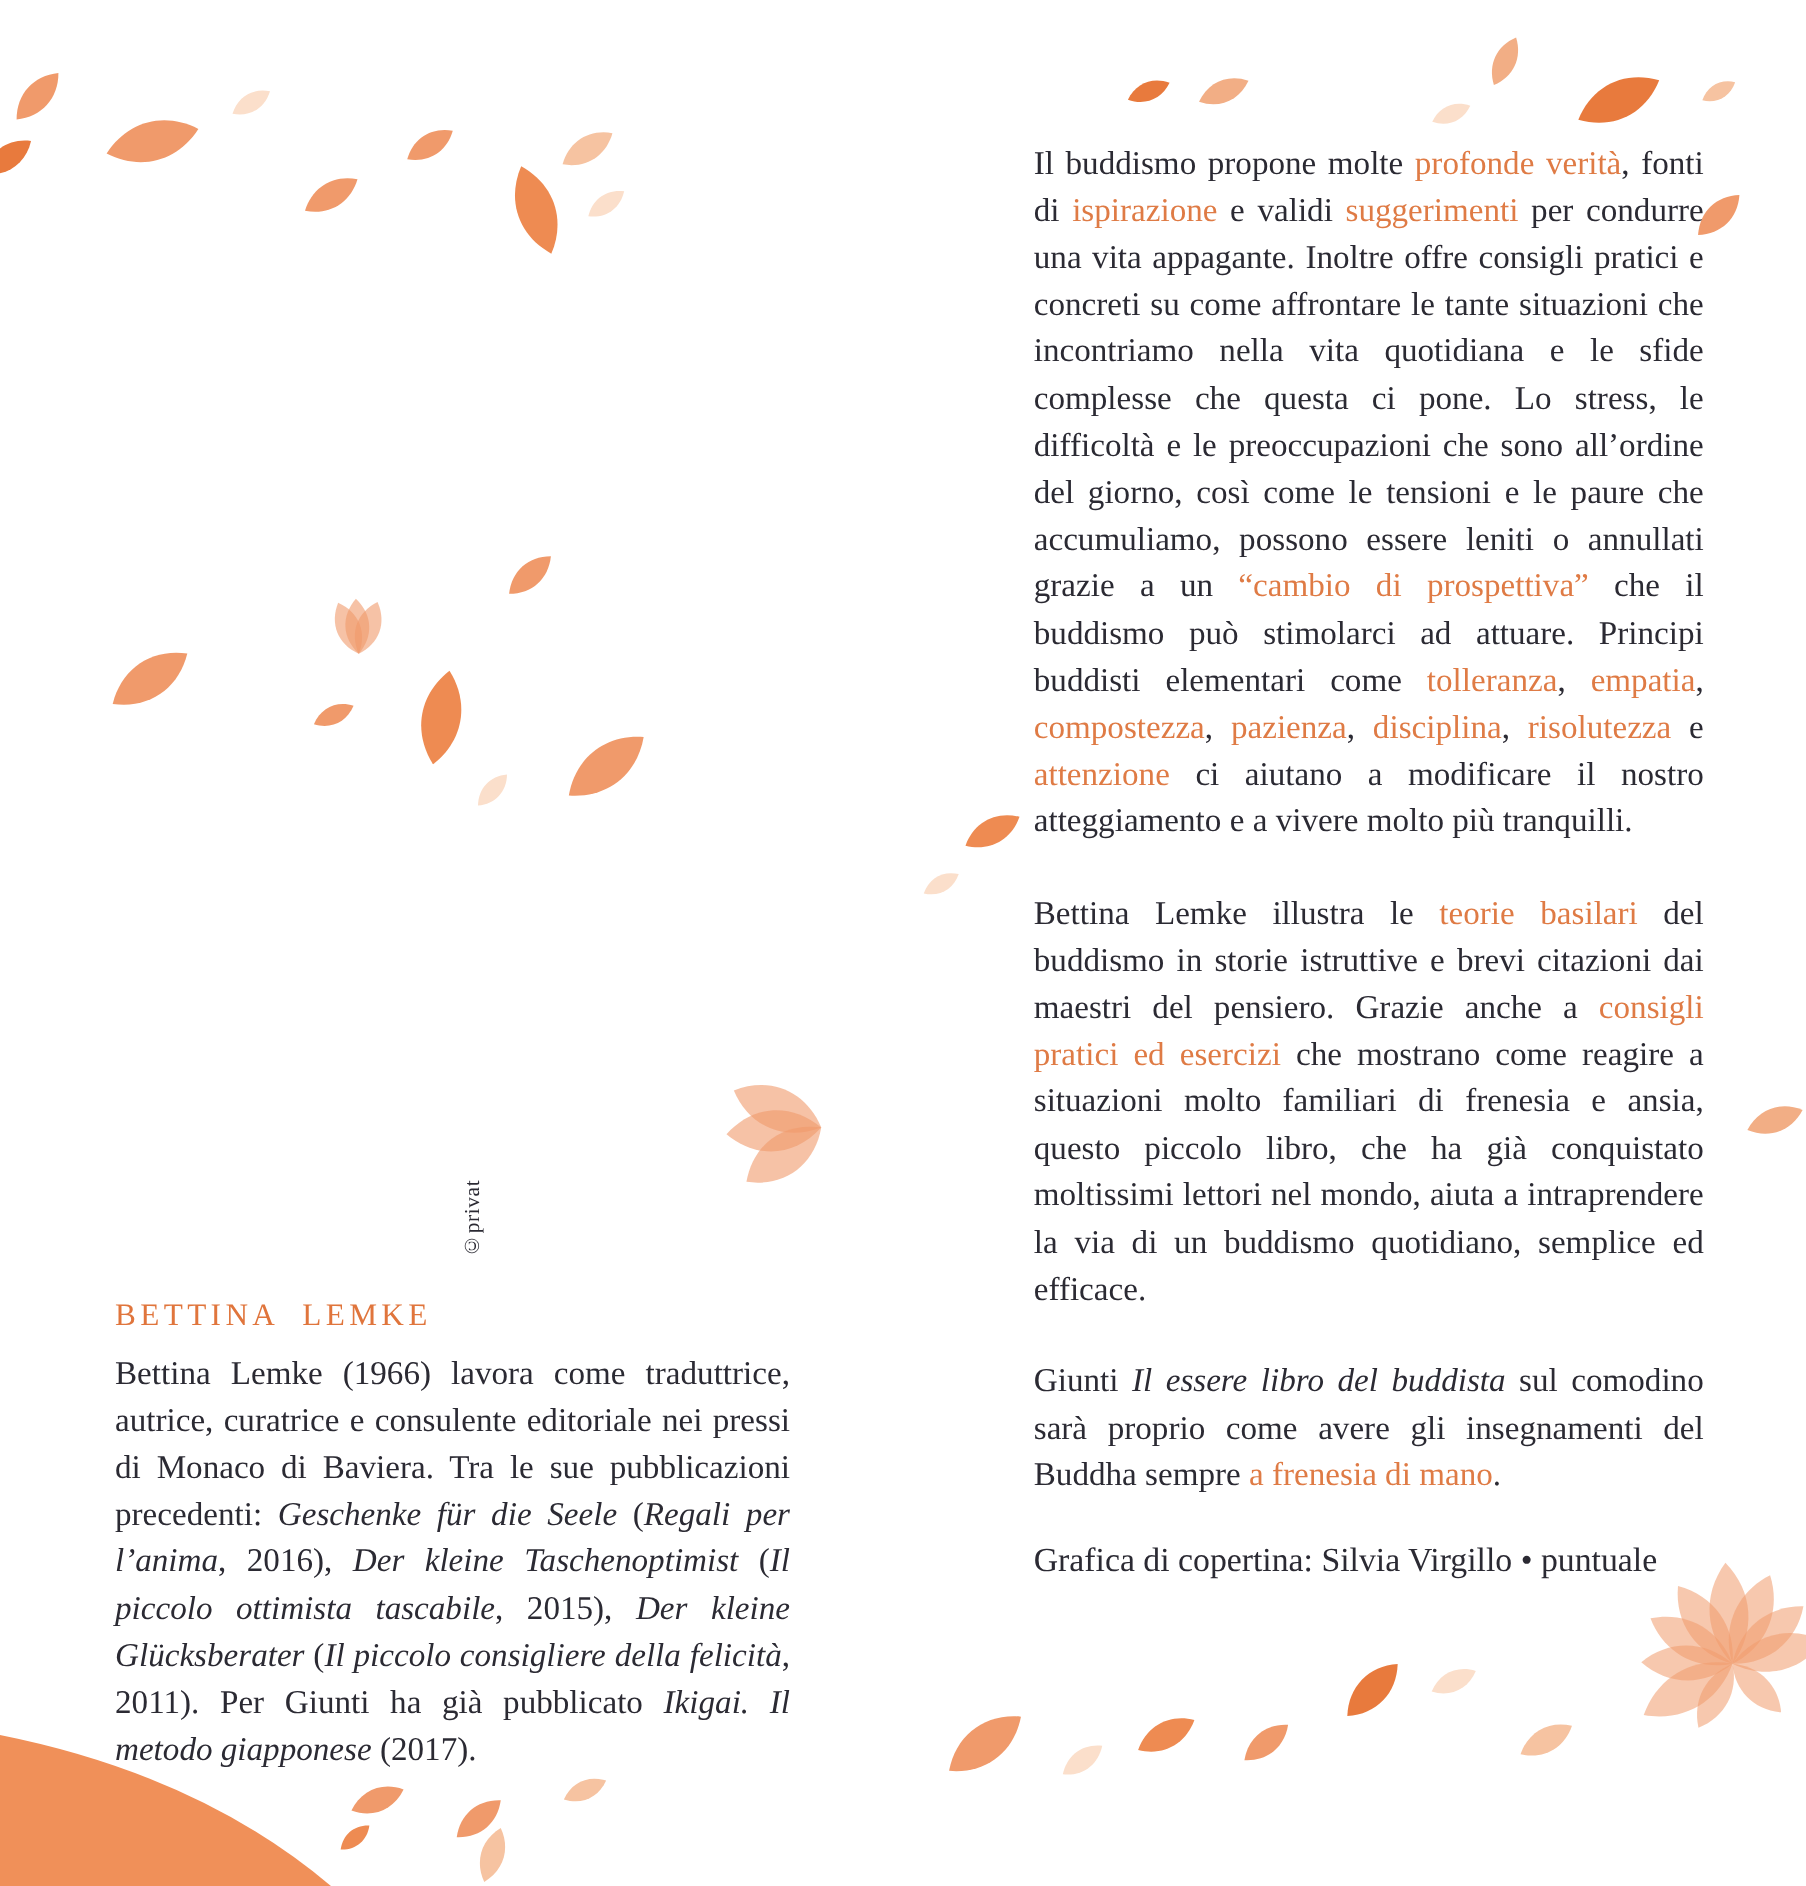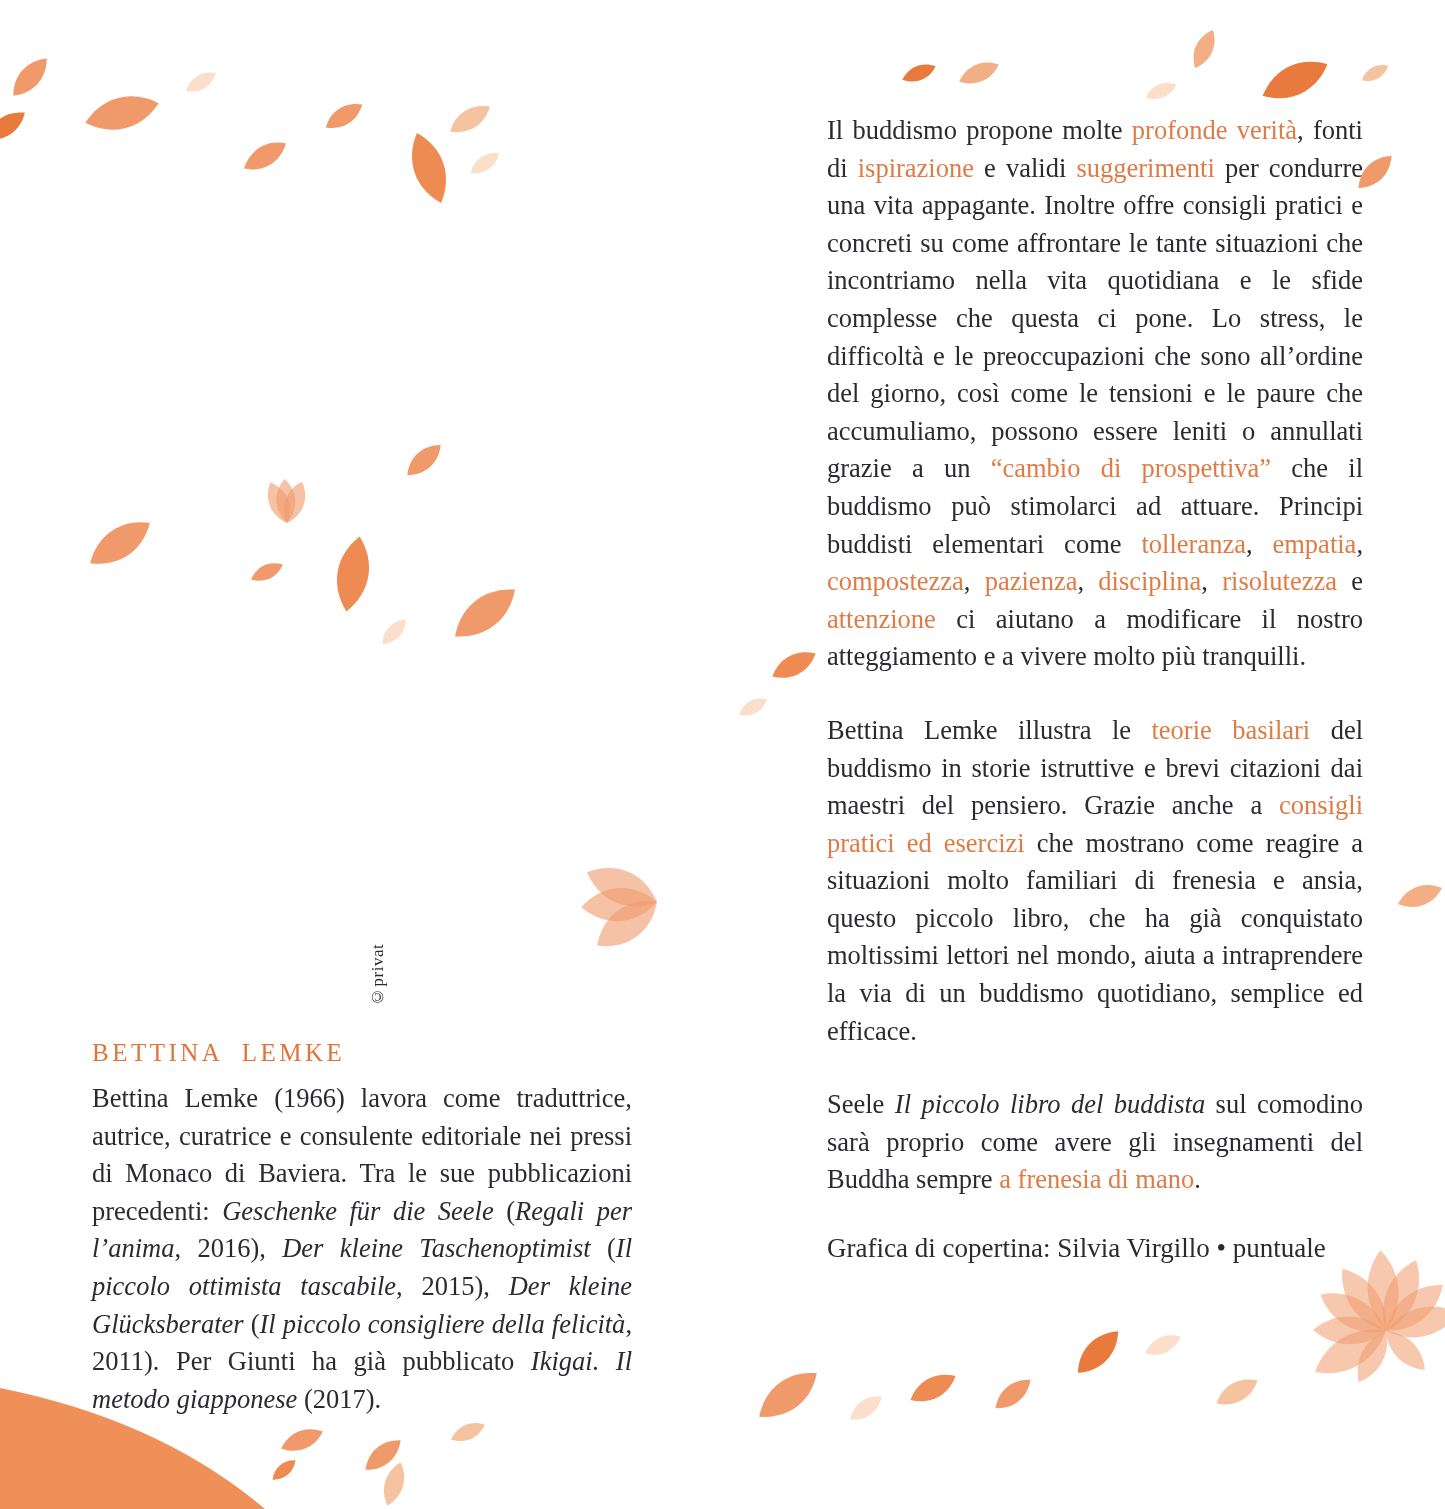--- a/index.html
+++ b/index.html
@@ -85,21 +85,21 @@
         <path d="M0,0 C30,-34 70,-34 100,0 C70,34 30,34 0,0 Z" fill="#f09a6b" fill-opacity="0.55" transform="translate(1386,1331) rotate(346) scale(0.75,0.5625)"></path>
         <path d="M0,0 C30,-34 70,-34 100,0 C70,34 30,34 0,0 Z" fill="#f09a6b" fill-opacity="0.55" transform="translate(1386,1331) rotate(150) scale(0.82,0.615)"></path>
         <path d="M0,0 C30,-34 70,-34 100,0 C70,34 30,34 0,0 Z" fill="#f09a6b" fill-opacity="0.55" transform="translate(1386,1331) rotate(118) scale(0.58,0.43499999999999994)"></path>
         <path d="M0,0 C30,-34 70,-34 100,0 C70,34 30,34 0,0 Z" fill="#f09a6b" fill-opacity="0.55" transform="translate(1386,1331) rotate(45) scale(0.55,0.41250000000000003)"></path>
       </g>
     </svg>
 
   <div class="col right-col">
     <p class="body-text"><span>Il buddismo propone molte </span><span class="accent">profonde verità</span><span>, fonti di </span><span class="accent">ispirazione</span><span> e validi </span><span class="accent">suggerimenti</span><span> per condurre una vita appagante. Inoltre offre consigli pratici e concreti su come affrontare le tante situazioni che incontriamo nella vita quotidiana e le sfide complesse che questa ci pone. Lo stress, le difficoltà e le preoccupazioni che sono all’ordine del giorno, così come le tensioni e le paure che accumuliamo, possono essere leniti o annullati grazie a un </span><span class="accent">“cambio di prospettiva”</span><span> che il buddismo può stimolarci ad attuare. Principi buddisti elementari come </span><span class="accent">tolleranza</span><span>, </span><span class="accent">empatia</span><span>, </span><span class="accent">compostezza</span><span>, </span><span class="accent">pazienza</span><span>, </span><span class="accent">disciplina</span><span>, </span><span class="accent">risolutezza</span><span> e </span><span class="accent">attenzione</span><span> ci aiutano a modificare il nostro atteggiamento e a vivere molto più tranquilli.</span></p>
     <p class="body-text"><span>Bettina Lemke illustra le </span><span class="accent">teorie basilari</span><span> del buddismo in storie istruttive e brevi citazioni dai maestri del pensiero. Grazie anche a </span><span class="accent">consigli pratici ed esercizi</span><span> che mostrano come reagire a situazioni molto familiari di frenesia e ansia, questo piccolo libro, che ha già conquistato moltissimi lettori nel mondo, aiuta a intraprendere la via di un buddismo quotidiano, semplice ed efficace.</span></p>
-    <p class="body-text"><span>Seele </span><span class="italic">Il piccolo libro del buddista</span><span> sul comodino sarà proprio come avere gli insegnamenti del Buddha sempre </span><span class="accent">a frenesia di mano</span><span>.</span></p>
+    <p class="body-text"><span>Giunti </span><span class="italic">Il essere libro del buddista</span><span> sul comodino sarà proprio come avere gli insegnamenti del Buddha sempre </span><span class="accent">a frenesia di mano</span><span>.</span></p>
     <p class="credit">Grafica di copertina: Silvia Virgillo • puntuale</p>
   </div>
 
   <div class="photo-credit">©privat</div>
 
   <div class="col left-col">
     <h2 class="author-heading">BETTINA LEMKE</h2>
     <p class="body-text"><span>Bettina Lemke (1966) lavora come traduttrice, autrice, curatrice e consulente editoriale nei pressi di Monaco di Baviera. Tra le sue pubblicazioni precedenti: </span><span class="italic">Geschenke für die Seele</span><span> (</span><span class="italic">Regali per l’anima</span><span>, 2016), </span><span class="italic">Der kleine Taschenoptimist</span><span> (</span><span class="italic">Il piccolo ottimista tascabile</span><span>, 2015), </span><span class="italic">Der kleine Glücksberater</span><span> (</span><span class="italic">Il piccolo consigliere della felicità</span><span>, 2011). Per Giunti ha già pubblicato </span><span class="italic">Ikigai. Il metodo giapponese</span><span> (2017).</span></p>
   </div>
 

